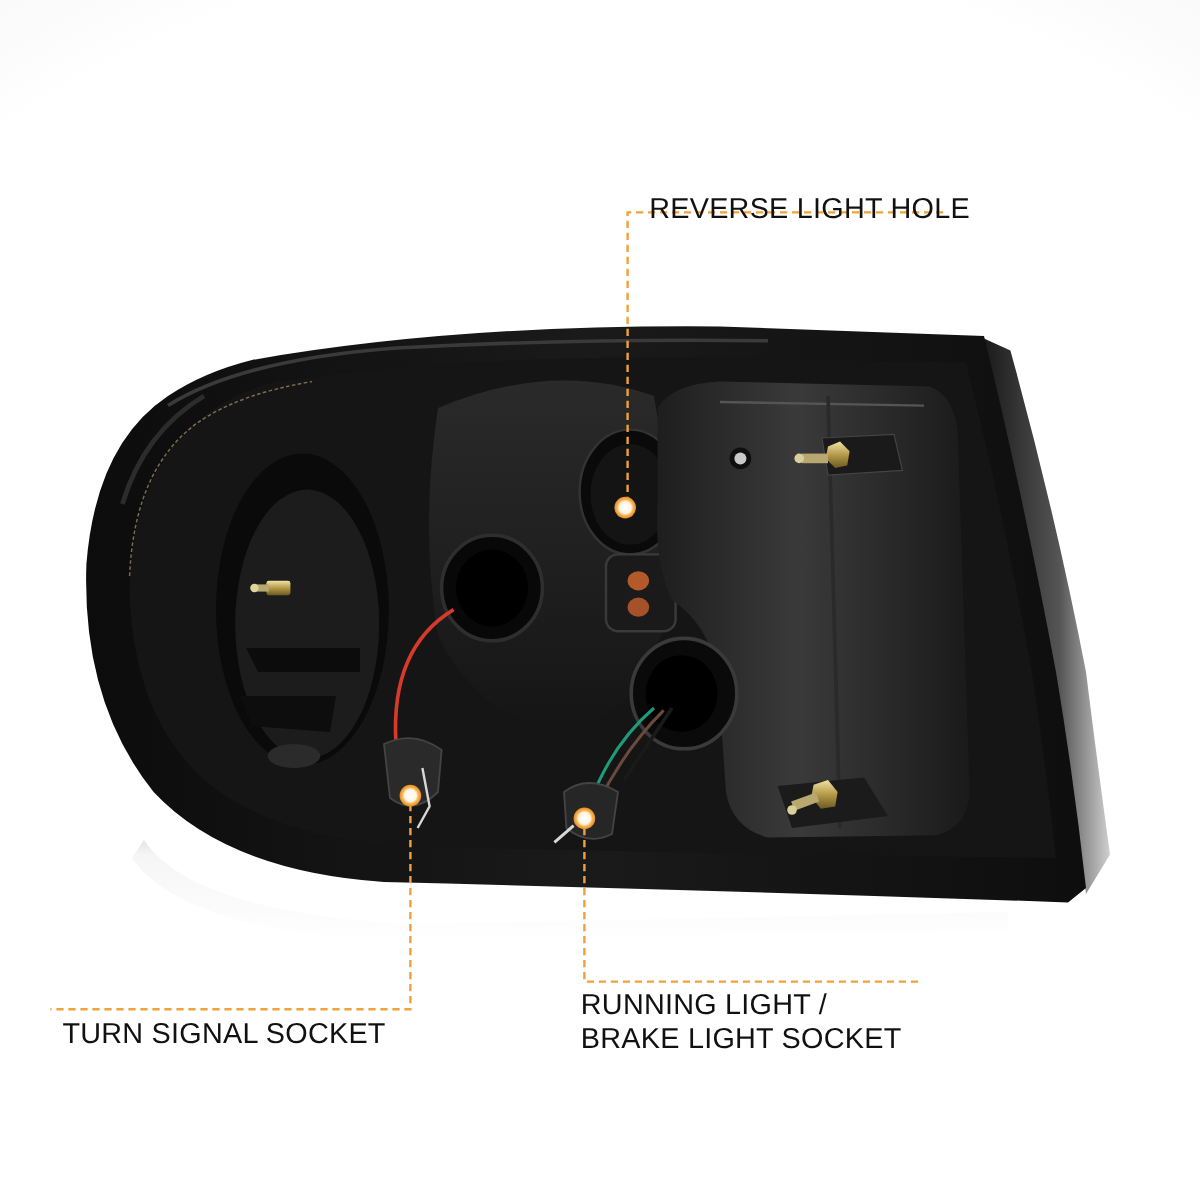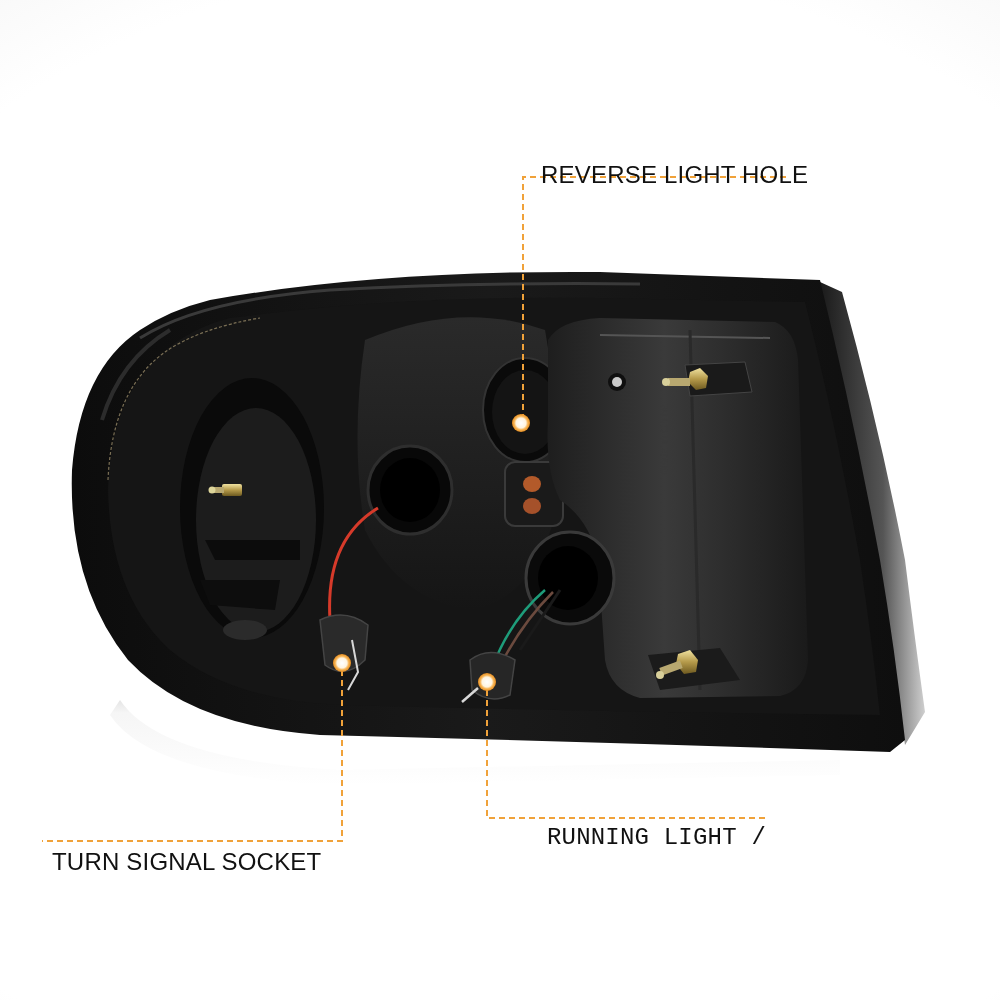--- a/index.html
+++ b/index.html
@@ -27,22 +27,21 @@
     }
     .label {
       position: absolute;
       color: #111111;
       font-size: 24px;
       letter-spacing: 0.2px;
       line-height: 28px;
       white-space: nowrap;
     }
     .label.center {
-      text-align: right;
-      font-family: Liberation Mono, monospace;
+      text-align: left;
     }
     #label-reverse { left: 529px; top: 161px; margin-left: 12px; }
     #label-turn { left: 52px; top: 848px; text-align: center; }
     #label-running { left: 484px; top: 824px; width: 282px; }
   </style>
 </head>
 <body>
 
 <div class="canvas">
 
@@ -161,15 +160,16 @@
 
     <circle cx="521" cy="423" r="9" fill="url(#dotGlow)"></circle>
     <circle cx="342" cy="663" r="9" fill="url(#dotGlow)"></circle>
     <circle cx="487" cy="682" r="9" fill="url(#dotGlow)"></circle>
   </svg>
 
   <div class="label" id="label-reverse">REVERSE LIGHT HOLE</div>
   <div class="label" id="label-turn">TURN SIGNAL SOCKET</div>
   <div class="label center" id="label-running">
     <div>RUNNING LIGHT /</div>
+    <div>BRAKE LIGHT SOCKET</div>
   </div>
 
 </div>
 
 </body></html>

